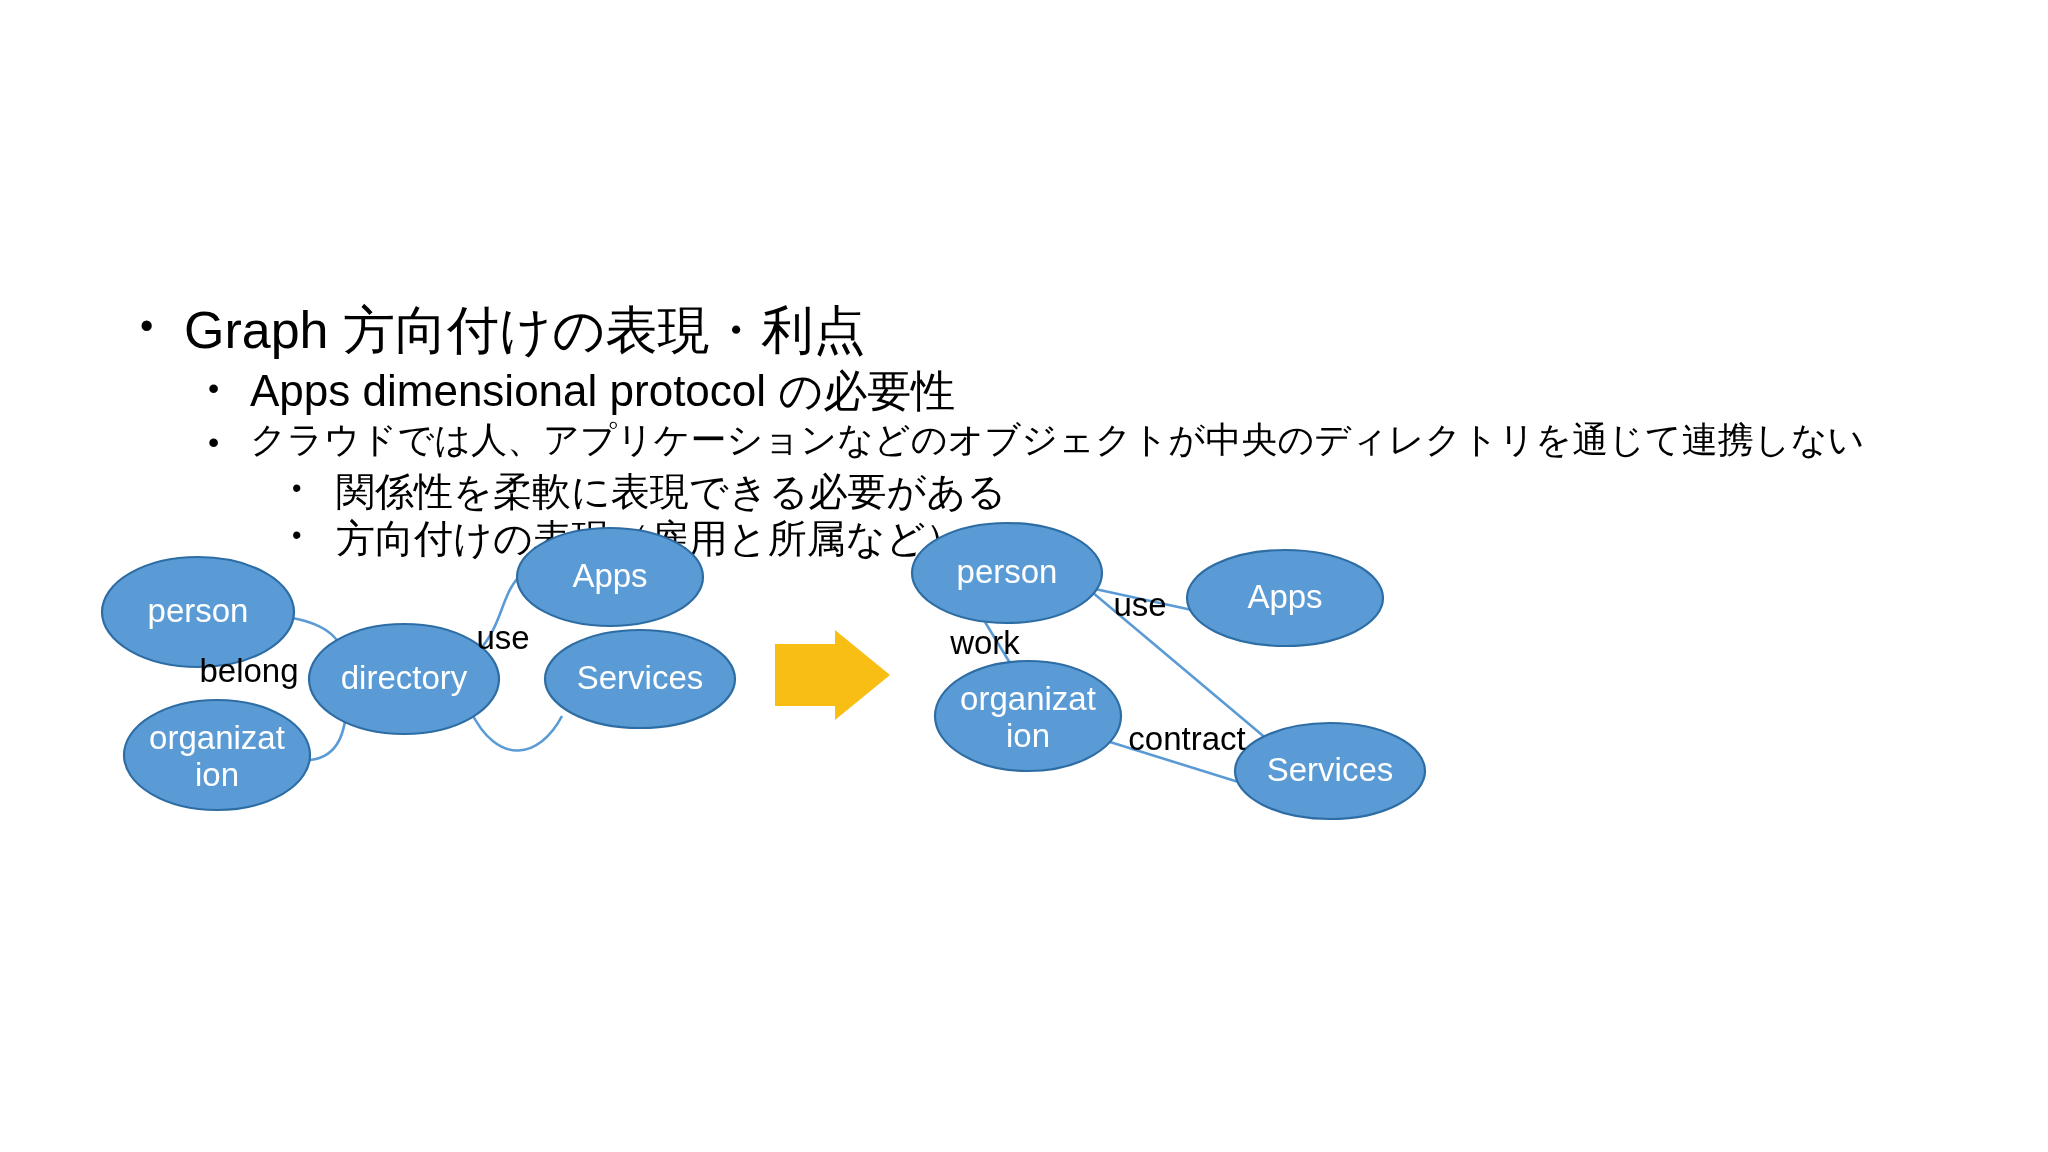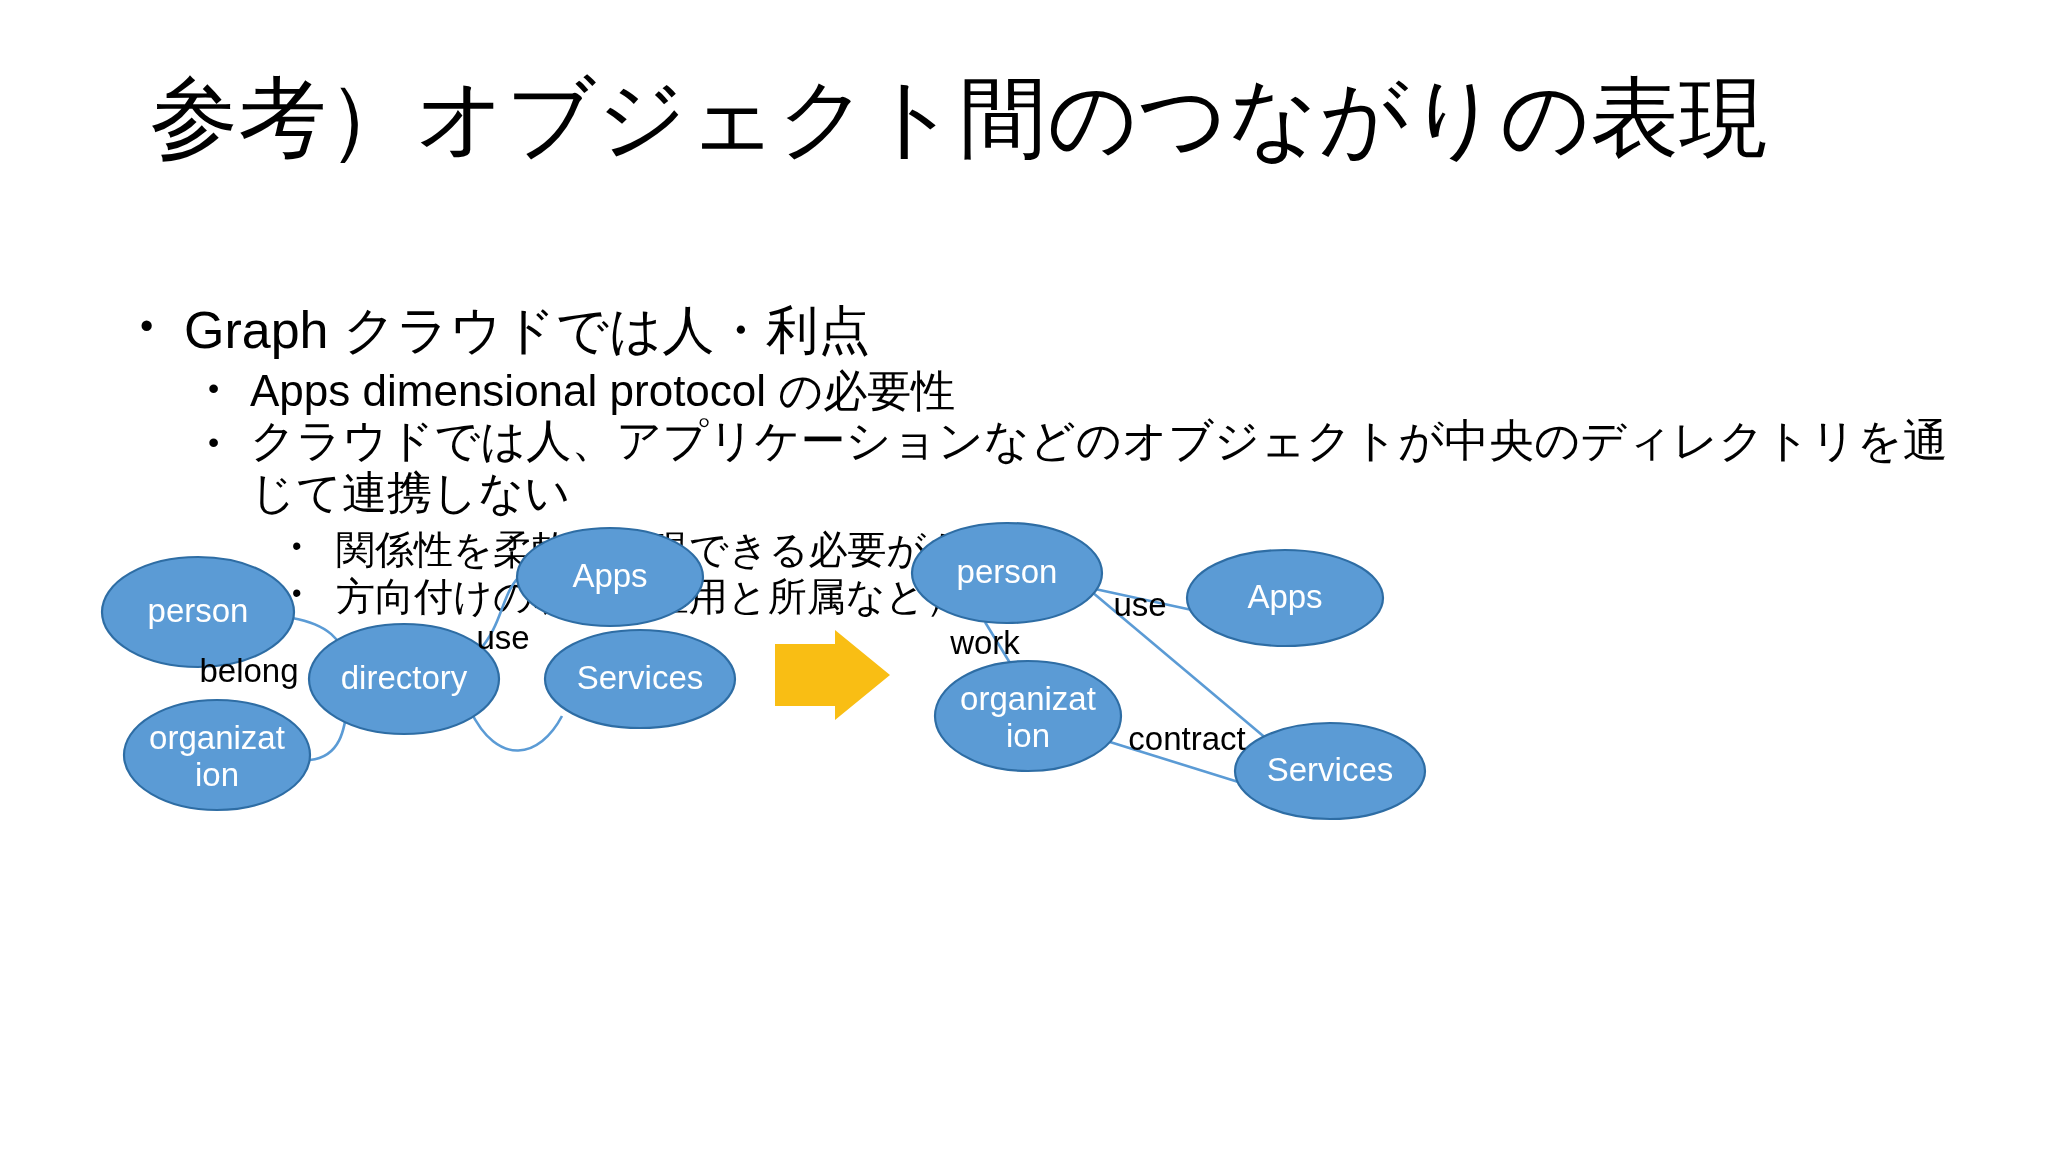--- a/index.html
+++ b/index.html
@@ -77,22 +77,22 @@
     font-size: 44px;
     line-height: 1.18;
     margin-left: 68px;
     margin-bottom: 2px;
   }
   .lvl2 .marker { width: 42px; font-size: 32px; line-height: 1.45; }
   .lvl2 .btext  { font-family: "Liberation Sans", sans-serif; }
 
   
   .lvl2.serif .btext {
-    font-family: Liberation Mono, monospace;
-    font-size: 45px;
+    font-family: Liberation Sans, sans-serif;
+    font-size: 36px;
     line-height: 1.16;
   }
 
   
   .lvl3 {
     font-size: 38px;
     line-height: 1.22;
     margin-left: 152px;
     margin-bottom: 0px;
   }
@@ -139,27 +139,26 @@
   }
   .arrow-shape {
     fill: #F9BE14;
   }
 </style>
 </head>
 <body>
 
 <div class="slide">
 
-  <div class="slide-title">参考）オブジェクト間のつながりの表現</div>
 
   <div class="body-list">
 
     <div class="bullet lvl1">
       <span class="marker">•</span>
-      <span class="btext">Graph クラウドでは人・利点</span>
+      <span class="btext">Graph 方向付けの表現・利点</span>
     </div>
 
     <div class="bullet lvl2">
       <span class="marker">•</span>
       <span class="btext">Apps dimensional protocol の必要性</span>
     </div>
 
     <div class="bullet lvl2 serif">
       <span class="marker">•</span>
       <span class="btext">クラウドでは人、アプリケーションなどのオブジェクトが中央のディレクトリを通じて連携しない</span>

